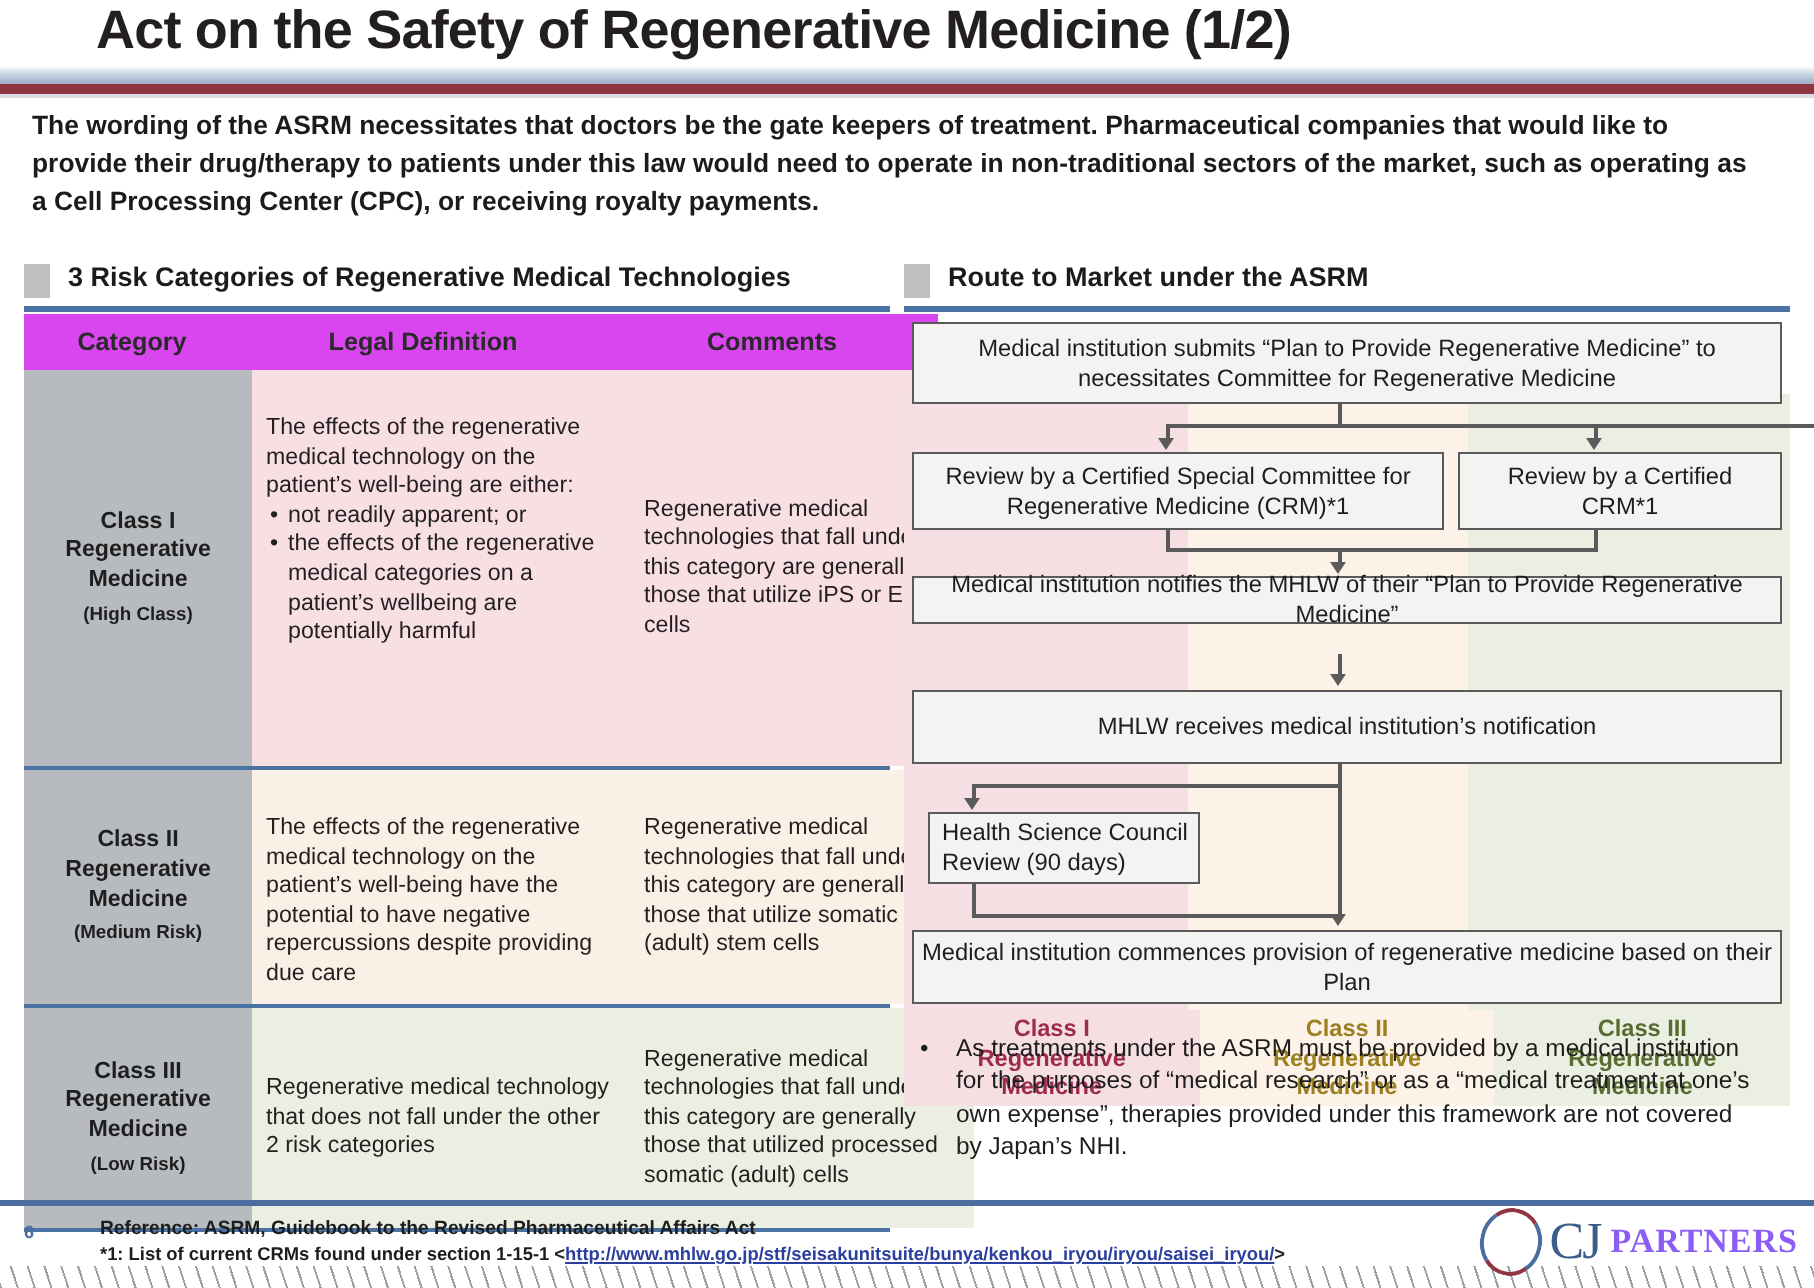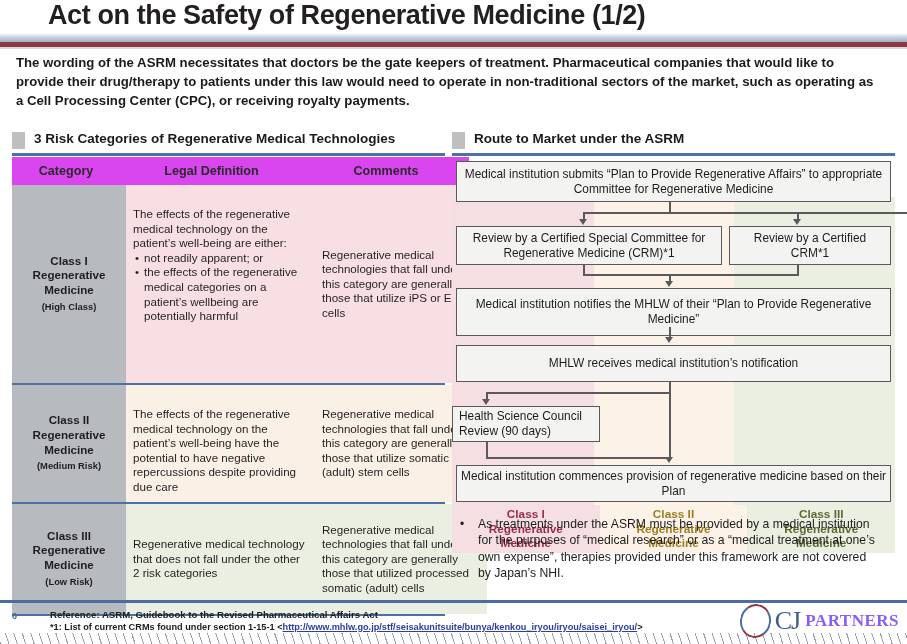--- a/index.html
+++ b/index.html
@@ -216,52 +216,52 @@
     </div>
     <div class="row-sep"></div>
   </div>
 
   <div class="flow">
 
     <div class="band b1"></div>
     <div class="band b2"></div>
     <div class="band b3"></div>
 
-    <div class="node" style="left:4px;top:4px;width:435px;height:41px;">Medical institution submits “Plan to Provide Regenerative Affairs” to appropriate Committee for Regenerative Medicine</div>
+    <div class="node" style="left:4px;top:4px;width:435px;height:41px;">Medical institution submits “Plan to Provide Regenerative Medicine” to necessitates Committee for Regenerative Medicine</div>
 
     <div class="conn" style="left:217px;top:45px;width:2px;height:11px;"></div>
     <div class="conn" style="left:131px;top:55px;width:355px;height:2px;max-width:345px;"></div>
     <div class="conn" style="left:131px;top:55px;width:2px;height:9px;"></div>
     <div class="arrow" style="left:127px;top:62px;"></div>
     <div class="conn" style="left:345px;top:55px;width:2px;height:9px;"></div>
     <div class="arrow" style="left:341px;top:62px;"></div>
 
     <div class="node" style="left:4px;top:69px;width:266px;height:39px;">Review by a Certified Special Committee for Regenerative Medicine (CRM)*1</div>
 
     <div class="node" style="left:277px;top:69px;width:162px;height:39px;">Review by a Certified CRM*1</div>
 
     <div class="conn" style="left:131px;top:108px;width:2px;height:11px;"></div>
     <div class="conn" style="left:345px;top:108px;width:2px;height:11px;"></div>
     <div class="conn" style="left:131px;top:117px;width:216px;height:2px;"></div>
     <div class="conn" style="left:217px;top:117px;width:2px;height:9px;"></div>
     <div class="arrow" style="left:213px;top:124px;"></div>
 
-    <div class="node" style="left:4px;top:131px;width:435px;height:48px;">Medical institution notifies the MHLW of their “Plan to Provide Regenerative Medicine”</div>
+    <div class="node" style="left:4px;top:131px;width:435px;height:24px;">Medical institution notifies the MHLW of their “Plan to Provide Regenerative Medicine”</div>
 
     <div class="conn" style="left:217px;top:170px;width:2px;height:12px;"></div>
     <div class="arrow" style="left:213px;top:180px;"></div>
 
     <div class="node" style="left:4px;top:188px;width:435px;height:37px;">MHLW receives medical institution’s notification</div>
 
     <div class="conn" style="left:217px;top:225px;width:2px;height:12px;"></div>
     <div class="conn" style="left:34px;top:235px;width:185px;height:2px;"></div>
     <div class="conn" style="left:34px;top:235px;width:2px;height:9px;"></div>
     <div class="arrow" style="left:30px;top:242px;"></div>
 
-    <div class="node" style="left:0;top:249px;width:148px;height:36px;text-align:left;justify-content:flex-start;padding-left:6px;">Health Science Council Review (90 days)</div>
+    <div class="node" style="left:12px;top:249px;width:136px;height:36px;text-align:left;justify-content:flex-start;padding-left:6px;">Health Science Council Review (90 days)</div>
 
     <div class="conn" style="left:217px;top:237px;width:2px;height:65px;"></div>
     <div class="conn" style="left:34px;top:285px;width:2px;height:17px;"></div>
     <div class="conn" style="left:34px;top:300px;width:185px;height:2px;"></div>
     <div class="arrow" style="left:213px;top:300px;"></div>
 
     <div class="node" style="left:4px;top:308px;width:435px;height:37px;">Medical institution commences provision of regenerative medicine based on their Plan</div>
 
     <div class="classbar" style="top:348px;">
       <div class="cb cb1">

